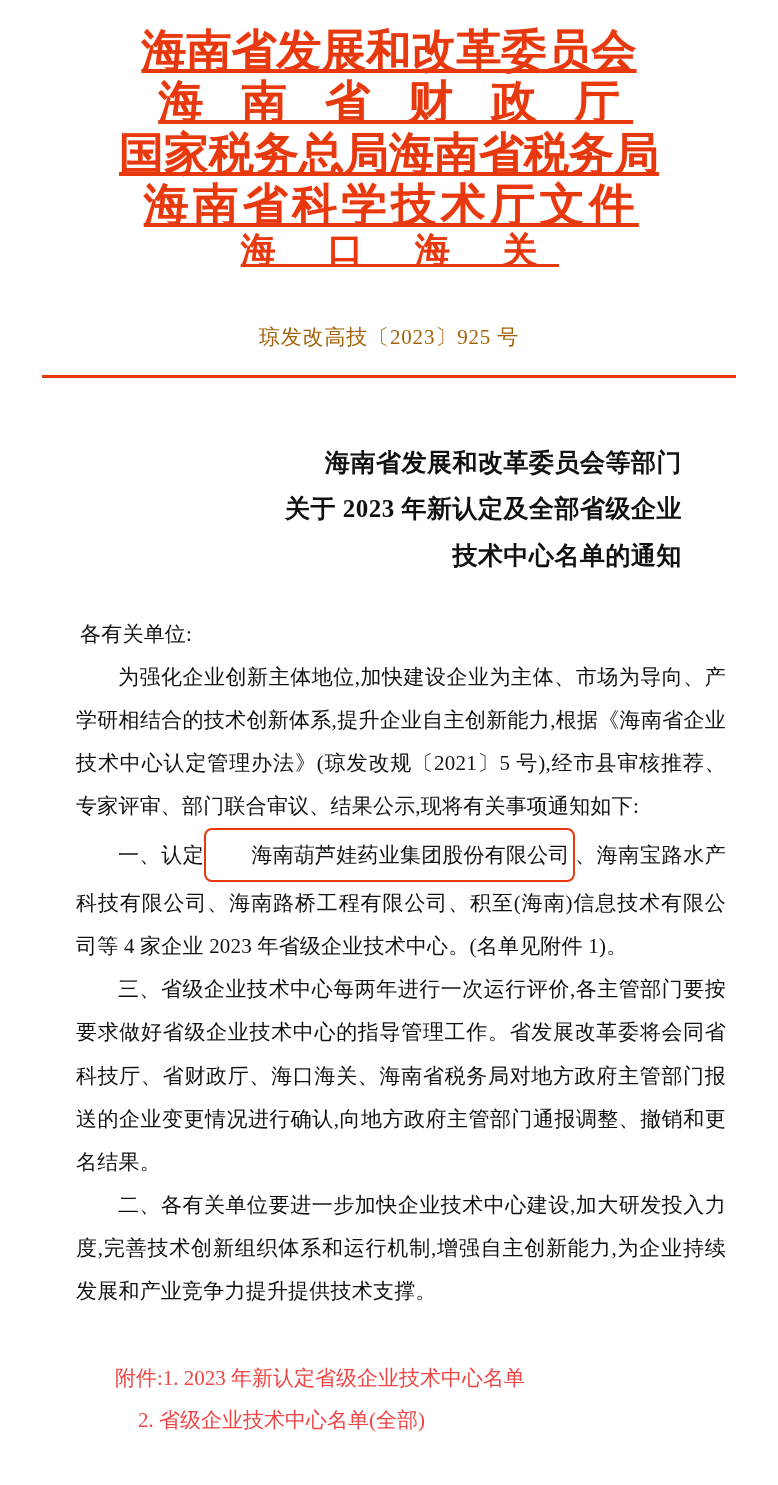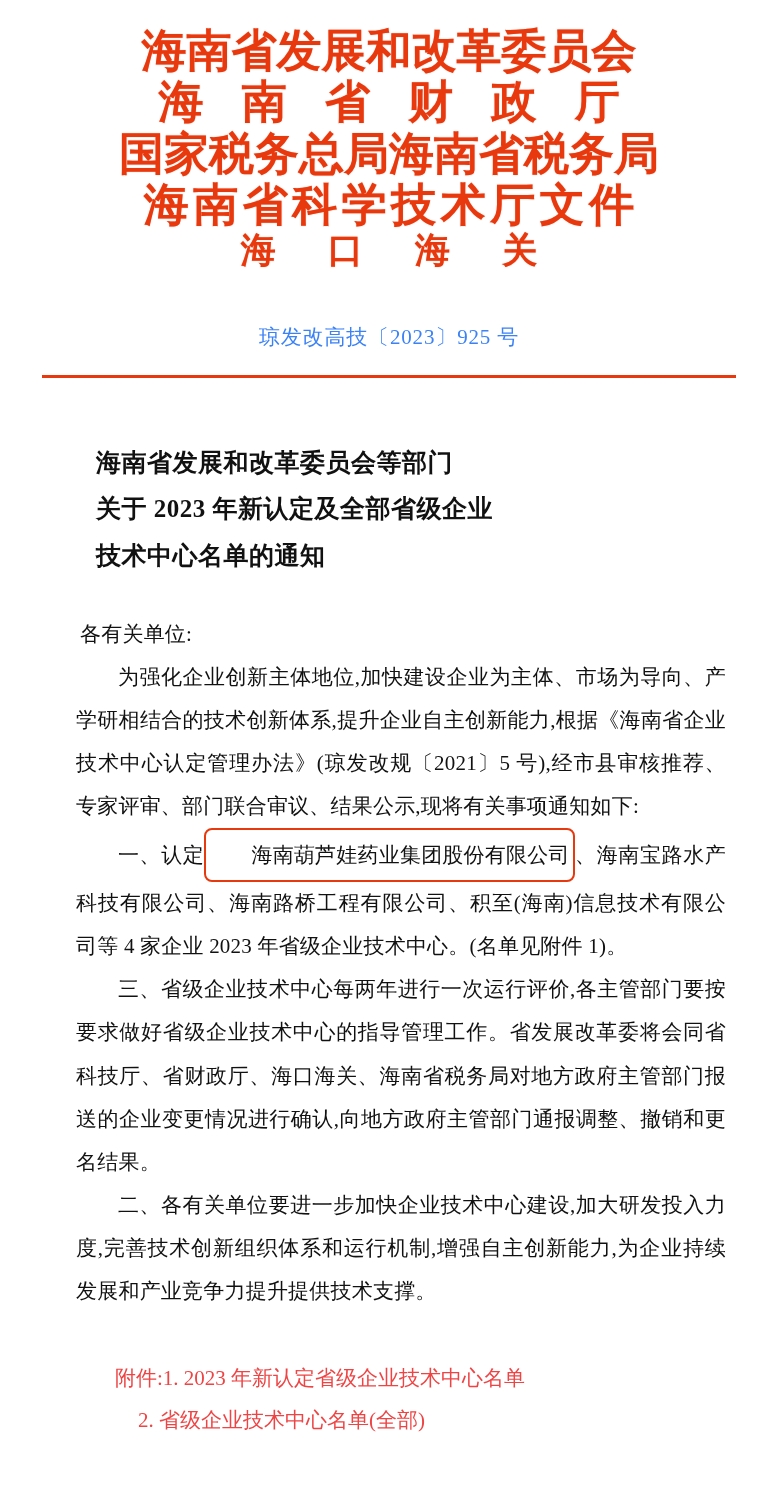--- a/index.html
+++ b/index.html
@@ -30,48 +30,49 @@
     text-align: center;
   }
   .mast-line {
     color: #e8380d;
     font-family: "Liberation Serif", "DejaVu Serif", serif;
     font-weight: 700;
     letter-spacing: 0.02em;
     line-height: 1.14;
     white-space: nowrap;
     text-shadow: 0 0 1px rgba(232,56,13,0.55);
+    text-decoration: underline;
   }
   .mast-line.l1 { font-size: 45px; letter-spacing: 0.00em; }
   .mast-line.l2 { font-size: 45px; letter-spacing: 0.30em; padding-left: 0.30em; }
   .mast-line.l3 { font-size: 45px; letter-spacing: 0.10em; padding-left: 0.10em; }
   .mast-line.l4 { font-size: 45px; letter-spacing: 0.00em; }
   .mast-line.l5 { font-size: 35px; letter-spacing: 0.62em; padding-left: 0.62em; }
 
   
   .docnum-wrap {
     margin-top: 52px;
     text-align: center;
   }
   .docnum {
     font-size: 21px;
-    color: #3b82f6;
+    color: #a16207;
     letter-spacing: 0.04em;
     font-family: "Liberation Serif", "DejaVu Serif", serif;
   }
   .red-rule {
     margin: 24px 42px 0 42px;
     height: 3px;
     background: #e8380d;
   }
 
   
   .title-block {
     margin: 62px 96px 0 96px;
-    text-align: left;
+    text-align: right;
   }
   .title-line {
     font-size: 25px;
     font-weight: 700;
     line-height: 1.85;
     letter-spacing: 0.02em;
     color: #111;
   }
 
   

